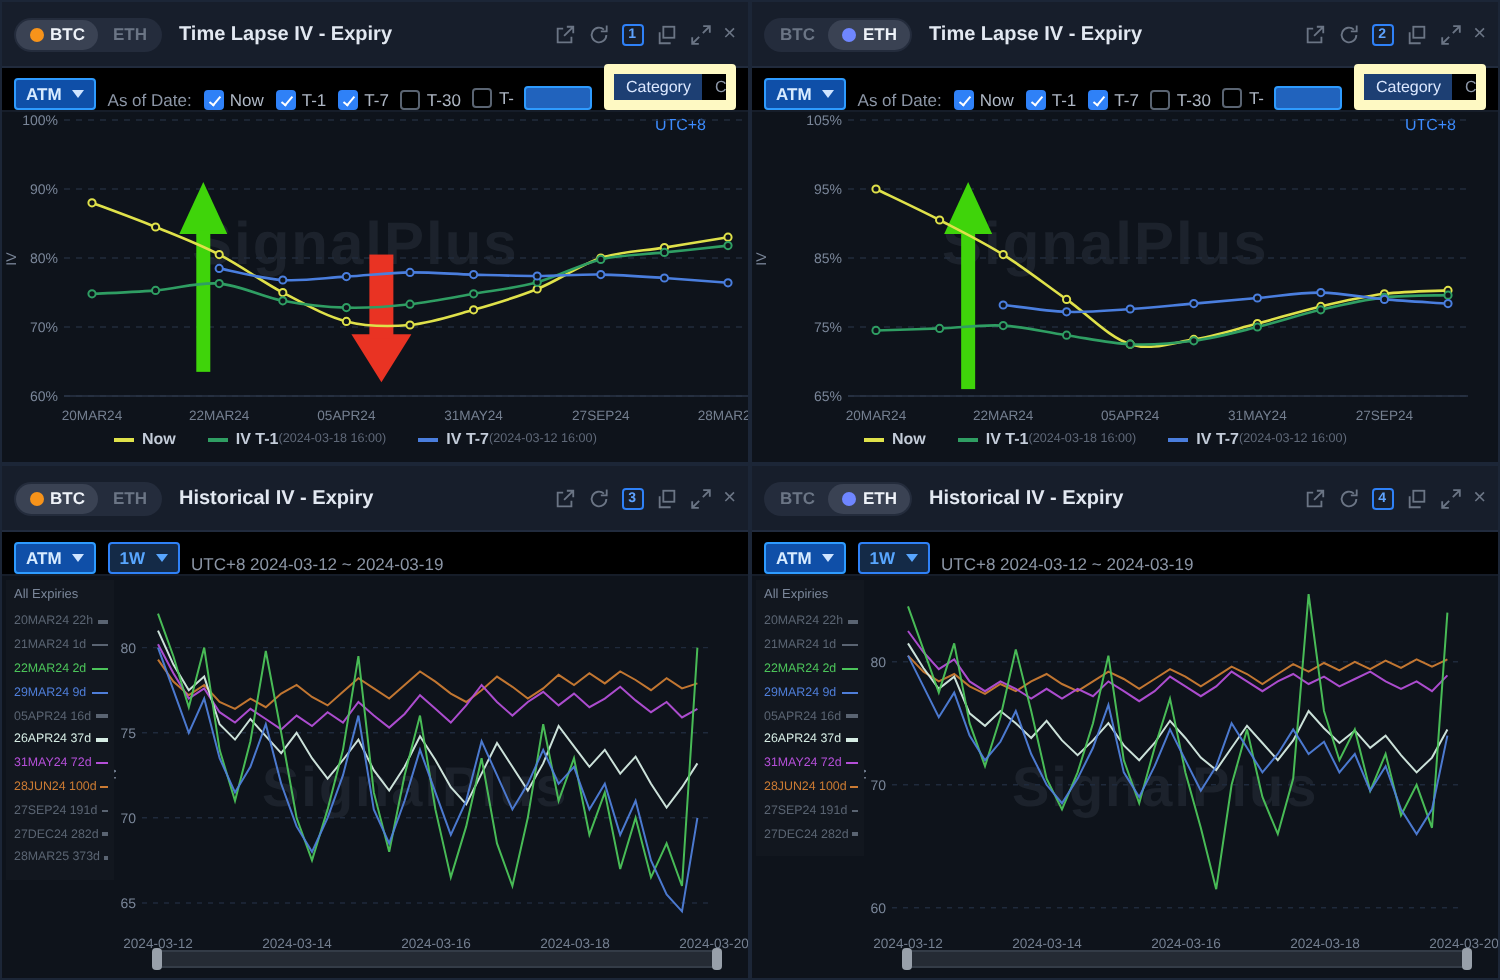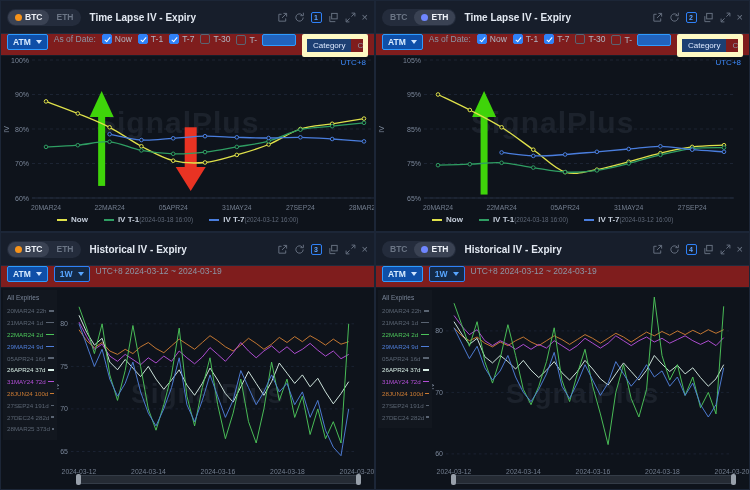--- a/index.html
+++ b/index.html
@@ -9,37 +9,37 @@
   .panel{position:relative;background:#0e131b;border:1px solid #1c2637;overflow:hidden;display:flex;flex-direction:column}
   .hdr{height:22px;min-height:22px;background:#171e2b;display:flex;align-items:center;padding:16px 6px;gap:8px;border-bottom:1px solid #212b3d}
   .coins{background:#242c3c;border-radius:10px;display:flex;align-items:center;padding:1px;height:17px}
   .coin{color:#68738433;font-size:8.5px;font-weight:bold;padding:0 7px;display:flex;align-items:center;gap:3px;border-radius:8px;height:15px;color:#6b7585;cursor:pointer}
   .coin.active{background:#3a4253;color:#eef2f8}
   .dot{width:7px;height:7px;border-radius:50%;display:inline-block}
   .title{color:#e2e8f1;font-size:10px;font-weight:bold;white-space:nowrap}
   .hics{margin-left:auto;display:flex;gap:6px;align-items:center}
   .hic{color:#6b7585;font-size:11px;line-height:1;display:flex;align-items:center;cursor:pointer}
   .numic{border:1px solid #2f81f7;color:#5ea3ff;font-size:7px;width:11px;height:11px;justify-content:center;border-radius:2px;font-weight:bold}
-  .tb{height:22px;min-height:22px;display:flex;align-items:flex-start;gap:6px;padding:0 6px;background:#7f1d1d;border-bottom:1px solid #161d29}
+  .tb{height:22px;min-height:22px;display:flex;align-items:flex-end;gap:6px;padding:0 6px;background:#000000;border-bottom:1px solid #161d29}
   .dd{display:inline-flex;align-items:center;gap:5px;background:#0f4fa8;border:1px solid #2e9bff;border-radius:2px;color:#d8ebff;font-size:8.5px;font-weight:bold;padding:1px 5px;height:16px;cursor:pointer}
   .dd .caret{width:0;height:0;border-left:3px solid transparent;border-right:3px solid transparent;border-top:4px solid #cfe4ff}
   .dd.period{background:#142a47;border-color:#2f81f7;color:#58a6ff}
   .dd.period .caret{border-top-color:#58a6ff}
   .lbl{color:#8b95a5;font-size:8.5px;white-space:nowrap}
   .cbl{display:inline-flex;align-items:center;gap:3px;color:#aeb7c4;font-size:8.5px;white-space:nowrap}
   .cb{width:10px;height:10px;border:1px solid #5a6472;border-radius:2px;background:transparent;position:relative;cursor:pointer}
   .cb.on{background:#2f81f7;border-color:#2f81f7}
   .cb.on .tick{position:absolute;left:3px;top:0.5px;width:3px;height:6px;border-right:1.5px solid #fff;border-bottom:1.5px solid #fff;transform:rotate(40deg)}
   .tinput{width:34px;height:12px;background:#2163bd;border:1px solid #2e9bff;border-radius:2px;margin-left:2px;cursor:text}
   .seg{margin-left:auto;display:flex;border:5px solid #fef9c3;border-radius:2px;overflow:hidden}
   .seg-btn{font-size:8px;color:#8b95a5;padding:2px 6px;cursor:pointer;white-space:nowrap}
   .seg-btn.active{background:#1d3f73;color:#dce8ff}
   .chart-area{position:relative;flex:1}
   .wm{position:absolute;color:rgba(150,162,178,0.11);font-weight:bold;letter-spacing:1px;pointer-events:none;white-space:nowrap}
-  .utc{position:absolute;color:#3d8bfd;font-size:8px;right:8px;top:2px}
+  .utc{position:absolute;color:#3d8bfd;font-size:8px;right:21px;top:2px}
   .tk{fill:#7a8699;font-size:7px}
   .xl{fill:#747f90;font-size:6.8px}
   .ivlab{position:absolute;color:#7a8699;font-size:7px;transform:rotate(-90deg);transform-origin:center}
   .legendrow{position:absolute;left:56px;bottom:7px;display:flex;gap:16px;align-items:baseline}
   .litem{display:inline-flex;align-items:center;cursor:pointer}
   .ldash{width:10px;height:2px;display:inline-block;margin-right:4px}
   .lmain{color:#c3ccd9;font-size:8px;font-weight:bold}
   .lsub{color:#5f6878;font-size:6.3px}
   .exleg{position:absolute;left:2px;top:2px;width:54px;background:#12171f;padding:4px 3px 5px 4px;z-index:2}
   .exhdr{color:#7a8699;font-size:6.5px;margin-bottom:4px}

